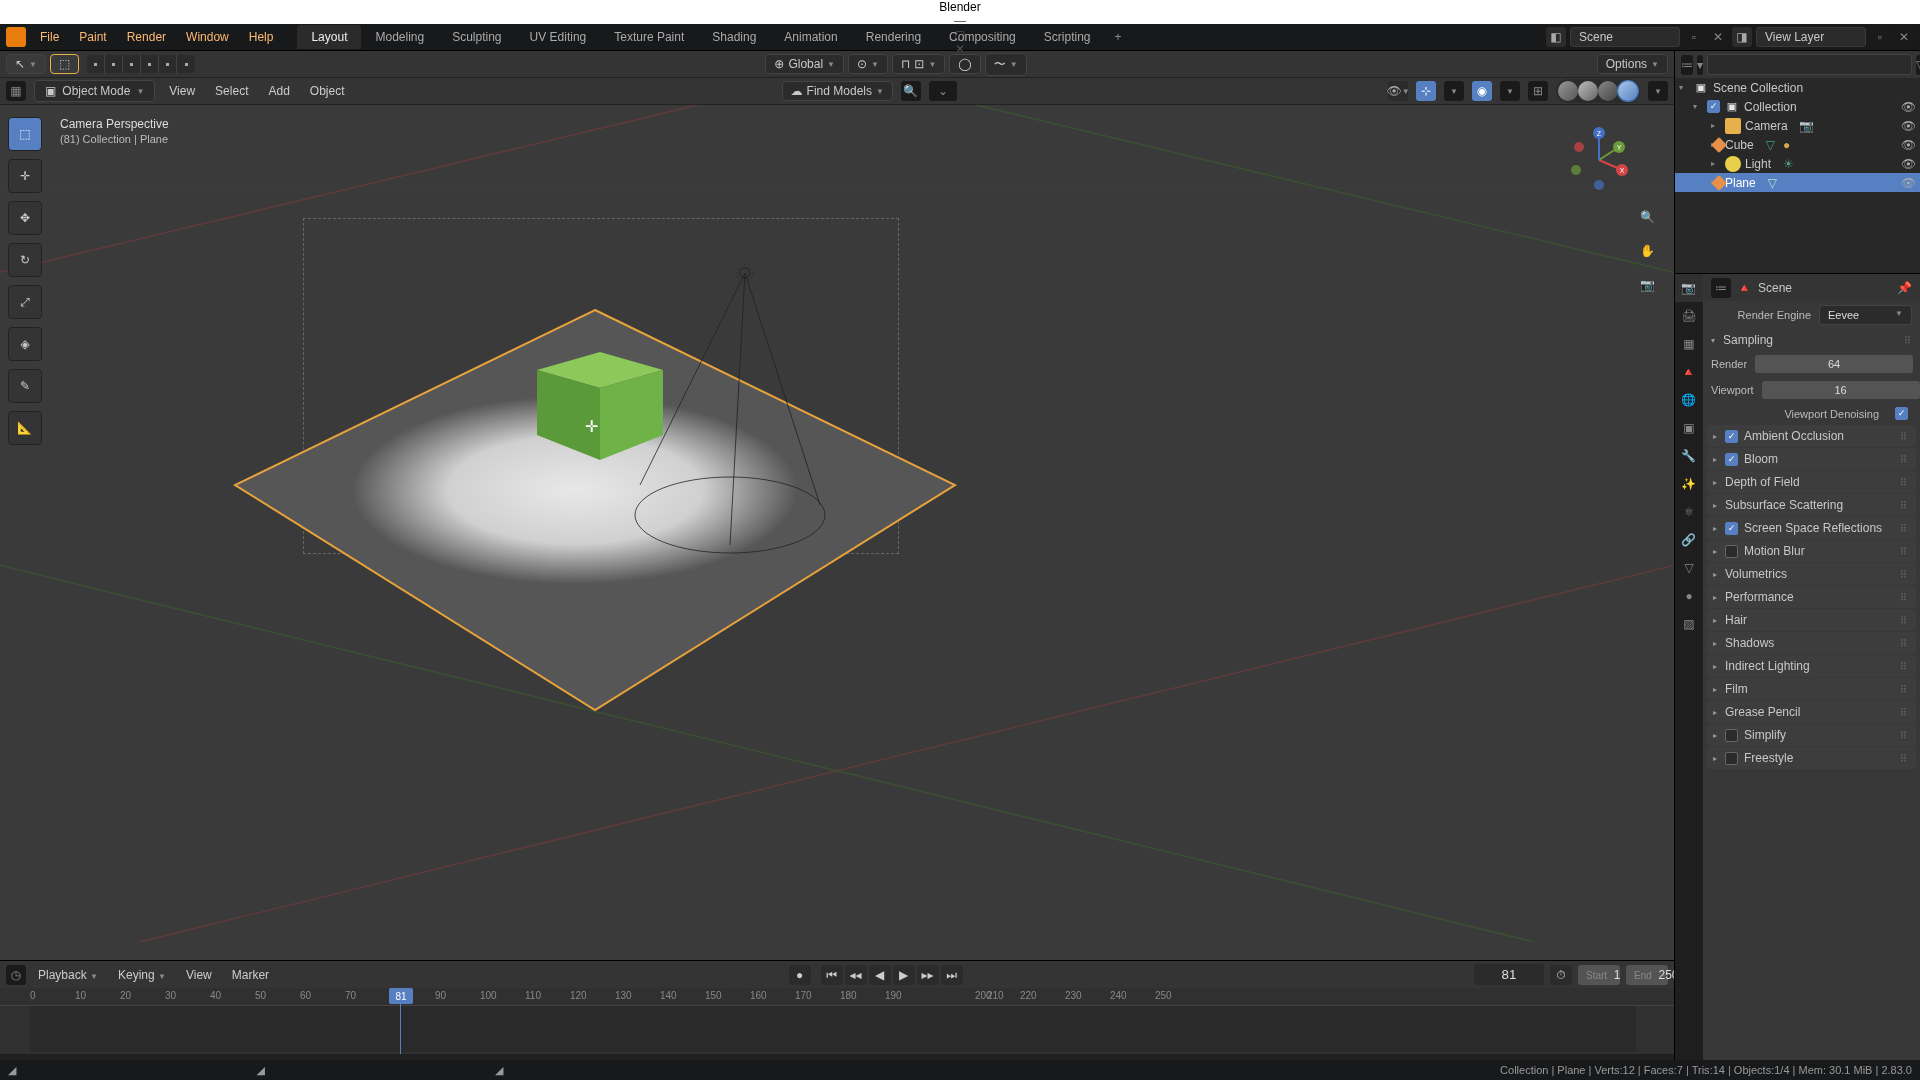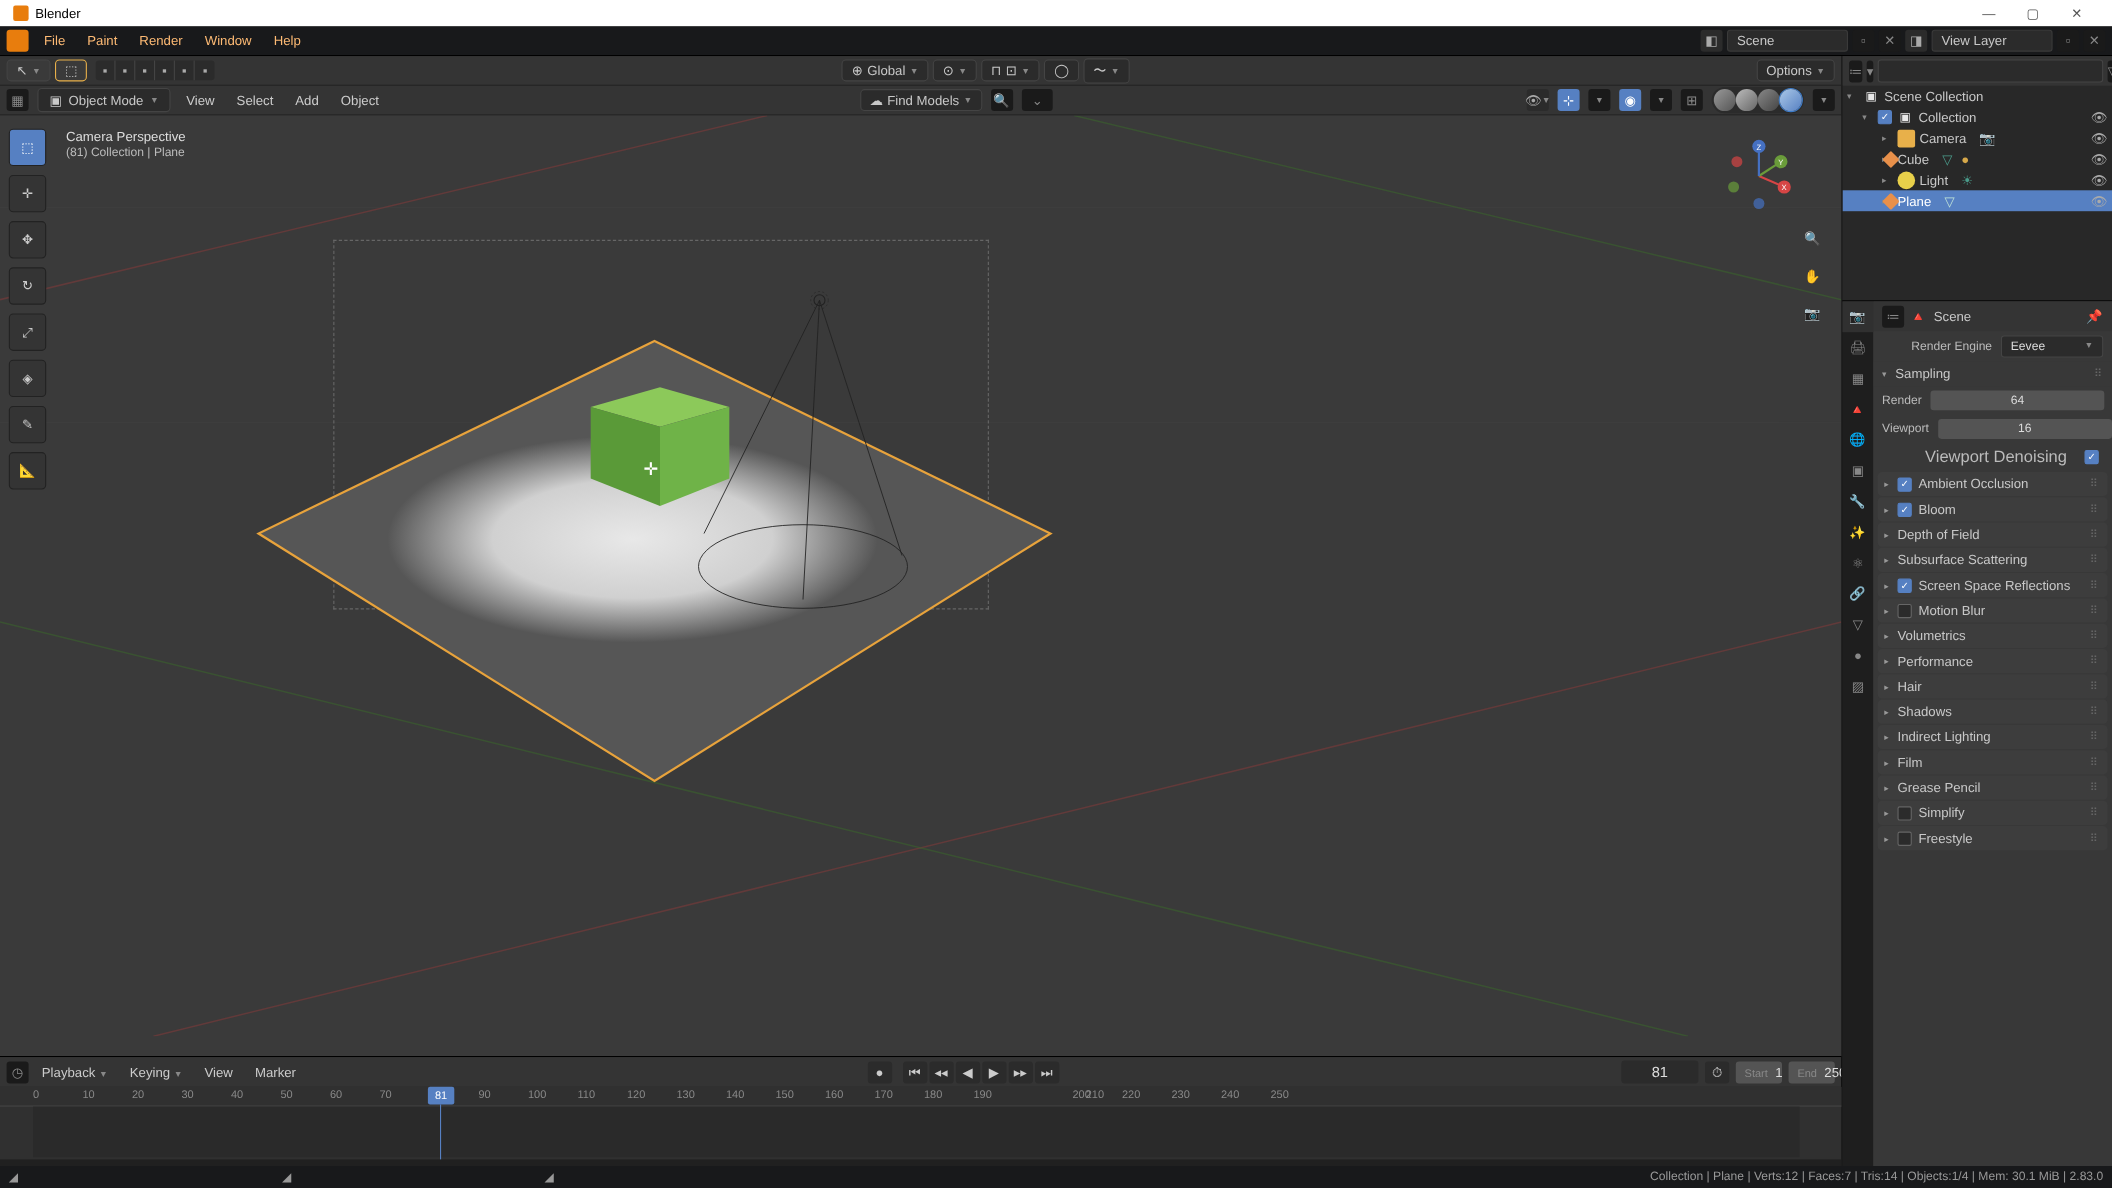--- a/index.html
+++ b/index.html
@@ -1,17 +1,17 @@
 <!DOCTYPE html>
 <html><head>
 <meta charset="utf-8">
 <style>
 * { margin:0; padding:0; box-sizing:border-box; font-family:-apple-system,BlinkMacSystemFont,"Segoe UI",sans-serif; }
 body { background:#2b2b2b; color:#c8c8c8; font-size:12px; overflow:hidden; }
-.titlebar { height:24px; background:#fff; display:flex; align-items:center; padding:0 12px; color:#000; font-size:12px; }
+.titlebar { height:24px; background:#fff; display:flex; align-items:center; padding:0 12px; color:#000; font-size:12px;flex-direction:column; }
 .titlebar-icon { width:14px; height:14px; background:#e87d0d; border-radius:2px; margin-right:6px; }
 .titlebar-spacer { flex:1; }
 .titlebar-btn { width:40px; height:24px; display:flex; align-items:center; justify-content:center; color:#555; }
 .menubar { height:27px; background:#18191b; display:flex; align-items:center; padding:0 6px; border-bottom:1px solid #000; }
 .menubar-icon { width:20px; height:20px; background:#e87d0d; border-radius:3px; margin-right:4px; }
 .menubar-item { padding:4px 10px; color:#fdba74; cursor:pointer; }
 .tabs { display:flex; margin-left:14px; gap:0; }
 .tab { padding:5px 14px; color:#aaa; border-radius:4px 4px 0 0; cursor:pointer; }
 .tab.active { background:#2b2b2b; color:#eee; }
 .tab-plus { padding:5px 10px; color:#888; }
@@ -117,20 +117,33 @@
   <div class="titlebar-btn">✕</div>
 </div>
 
 <div class="menubar">
   <div class="menubar-icon"></div>
   <div class="menubar-item">File</div>
   <div class="menubar-item">Paint</div>
   <div class="menubar-item">Render</div>
   <div class="menubar-item">Window</div>
   <div class="menubar-item">Help</div>
+  <div class="tabs">
+    <div class="tab active">Layout</div>
+    <div class="tab">Modeling</div>
+    <div class="tab">Sculpting</div>
+    <div class="tab">UV Editing</div>
+    <div class="tab">Texture Paint</div>
+    <div class="tab">Shading</div>
+    <div class="tab">Animation</div>
+    <div class="tab">Rendering</div>
+    <div class="tab">Compositing</div>
+    <div class="tab">Scripting</div>
+    <div class="tab-plus">+</div>
+  </div>
   <div class="menubar-right">
     <div class="icon-btn">◧</div>
     <div class="scene-field">Scene</div>
     <div class="icon-btn-dark">▫</div>
     <div class="icon-btn-dark">✕</div>
     <div class="icon-btn">◨</div>
     <div class="scene-field wide">View Layer</div>
     <div class="icon-btn-dark">▫</div>
     <div class="icon-btn-dark">✕</div>
   </div>
@@ -445,21 +458,21 @@
         </div>
         <div class="prop-row">
           <div class="prop-label">Render</div>
           <input class="prop-field" value="64" style="">
         </div>
         <div class="prop-row">
           <div class="prop-label">Viewport</div>
           <input class="prop-field" value="16" style="">
         </div>
         <div class="prop-row" style="justify-content:flex-end;padding-right:12px">
-          <span style="margin-right:8px;font-size:15px;color:#bbb">Viewport Denoising</span>
+          <span style="margin-right:8px;font-size:11px;color:#bbb">Viewport Denoising</span>
           <span class="cb checked"></span>
         </div>
         <div id="panels-container">
             <div class="panel-hdr sub">
               <span class="tri">▸</span>
               <span class="cb checked" style="margin-right:6px"></span>
               <span>Ambient Occlusion</span>
               <span class="grip">⠿</span>
             </div>
             <div class="panel-hdr sub">

